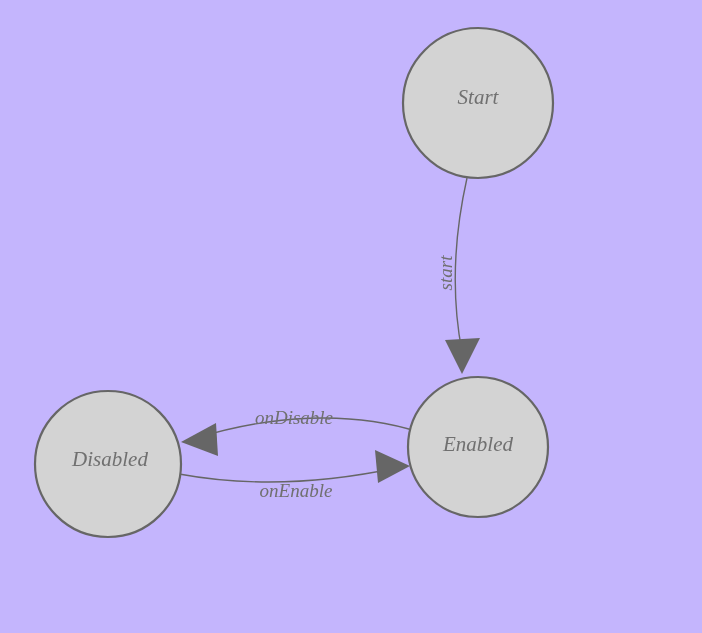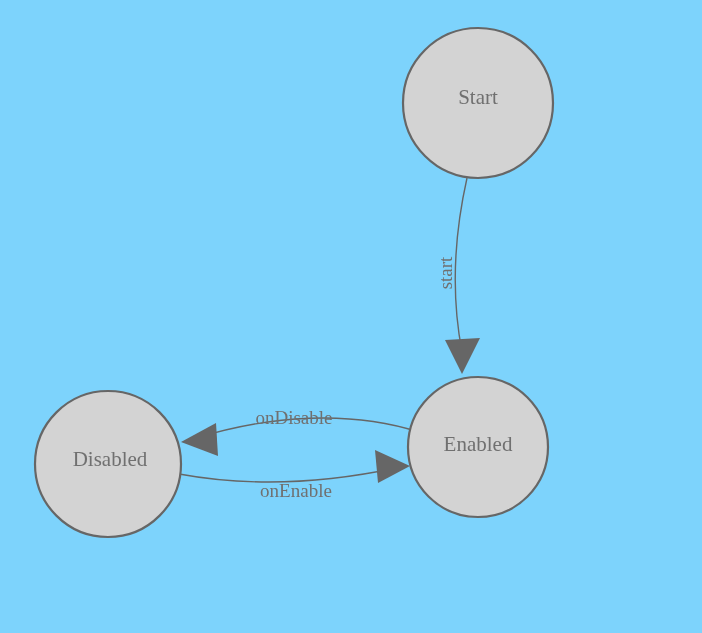--- a/index.html
+++ b/index.html
@@ -11,21 +11,22 @@
   body {
     width: 702px;
     height: 633px;
     overflow: hidden;
     font-family: "Liberation Serif", "DejaVu Serif", serif;
   }
   #diagram-canvas {
     position: relative;
     width: 702px;
     height: 633px;
-    background: #7dd3fc;
+    background: #c4b5fd;
+    font-style: italic;
   }
   #diagram-svg {
     position: absolute;
     top: 0;
     left: 0;
     width: 702px;
     height: 633px;
     display: block;
   }
   .node-circle {

